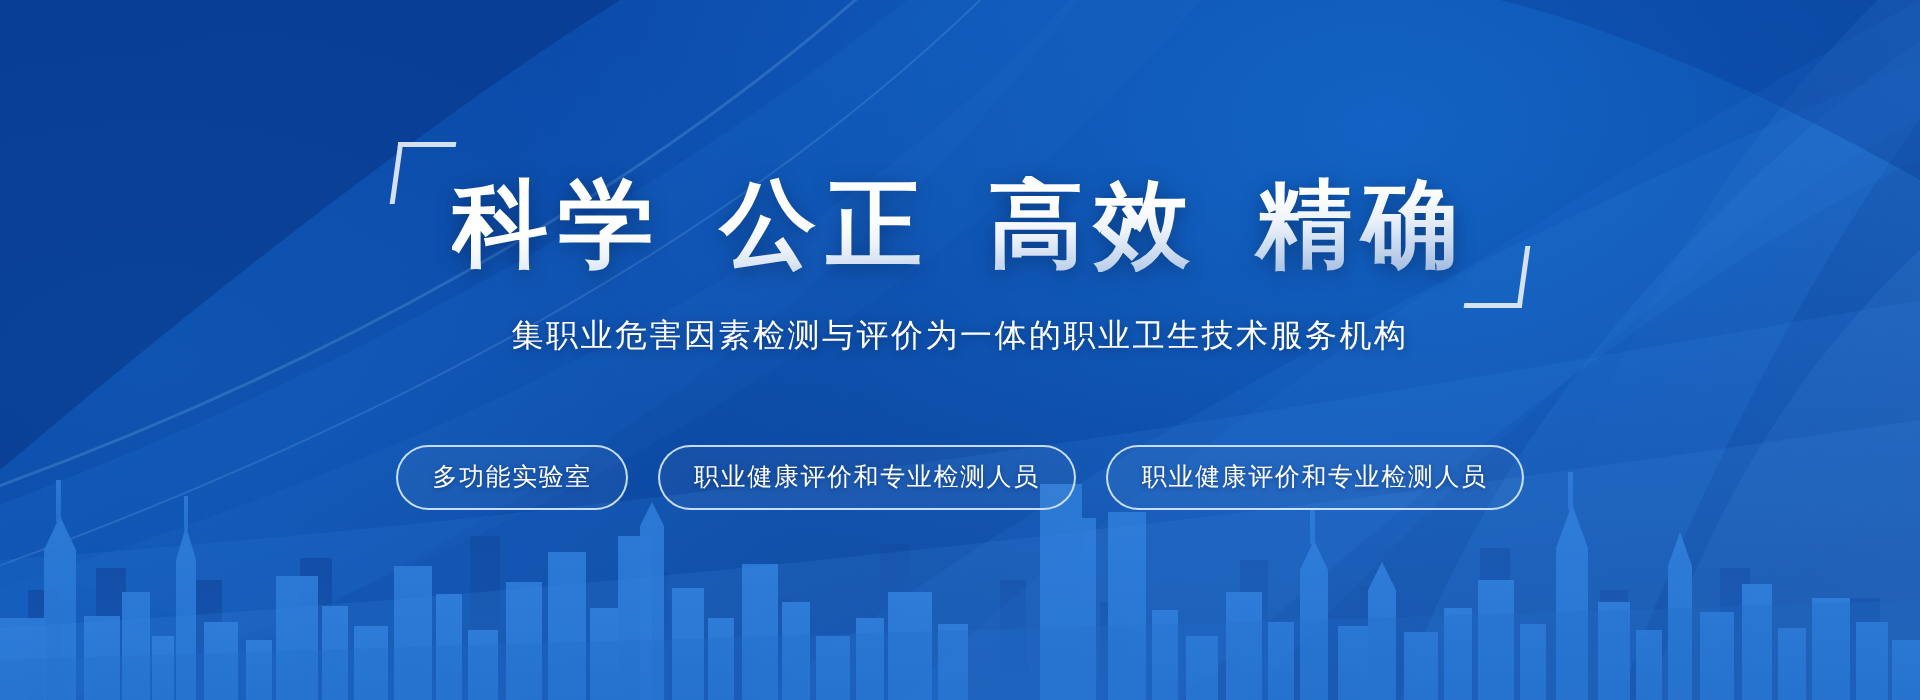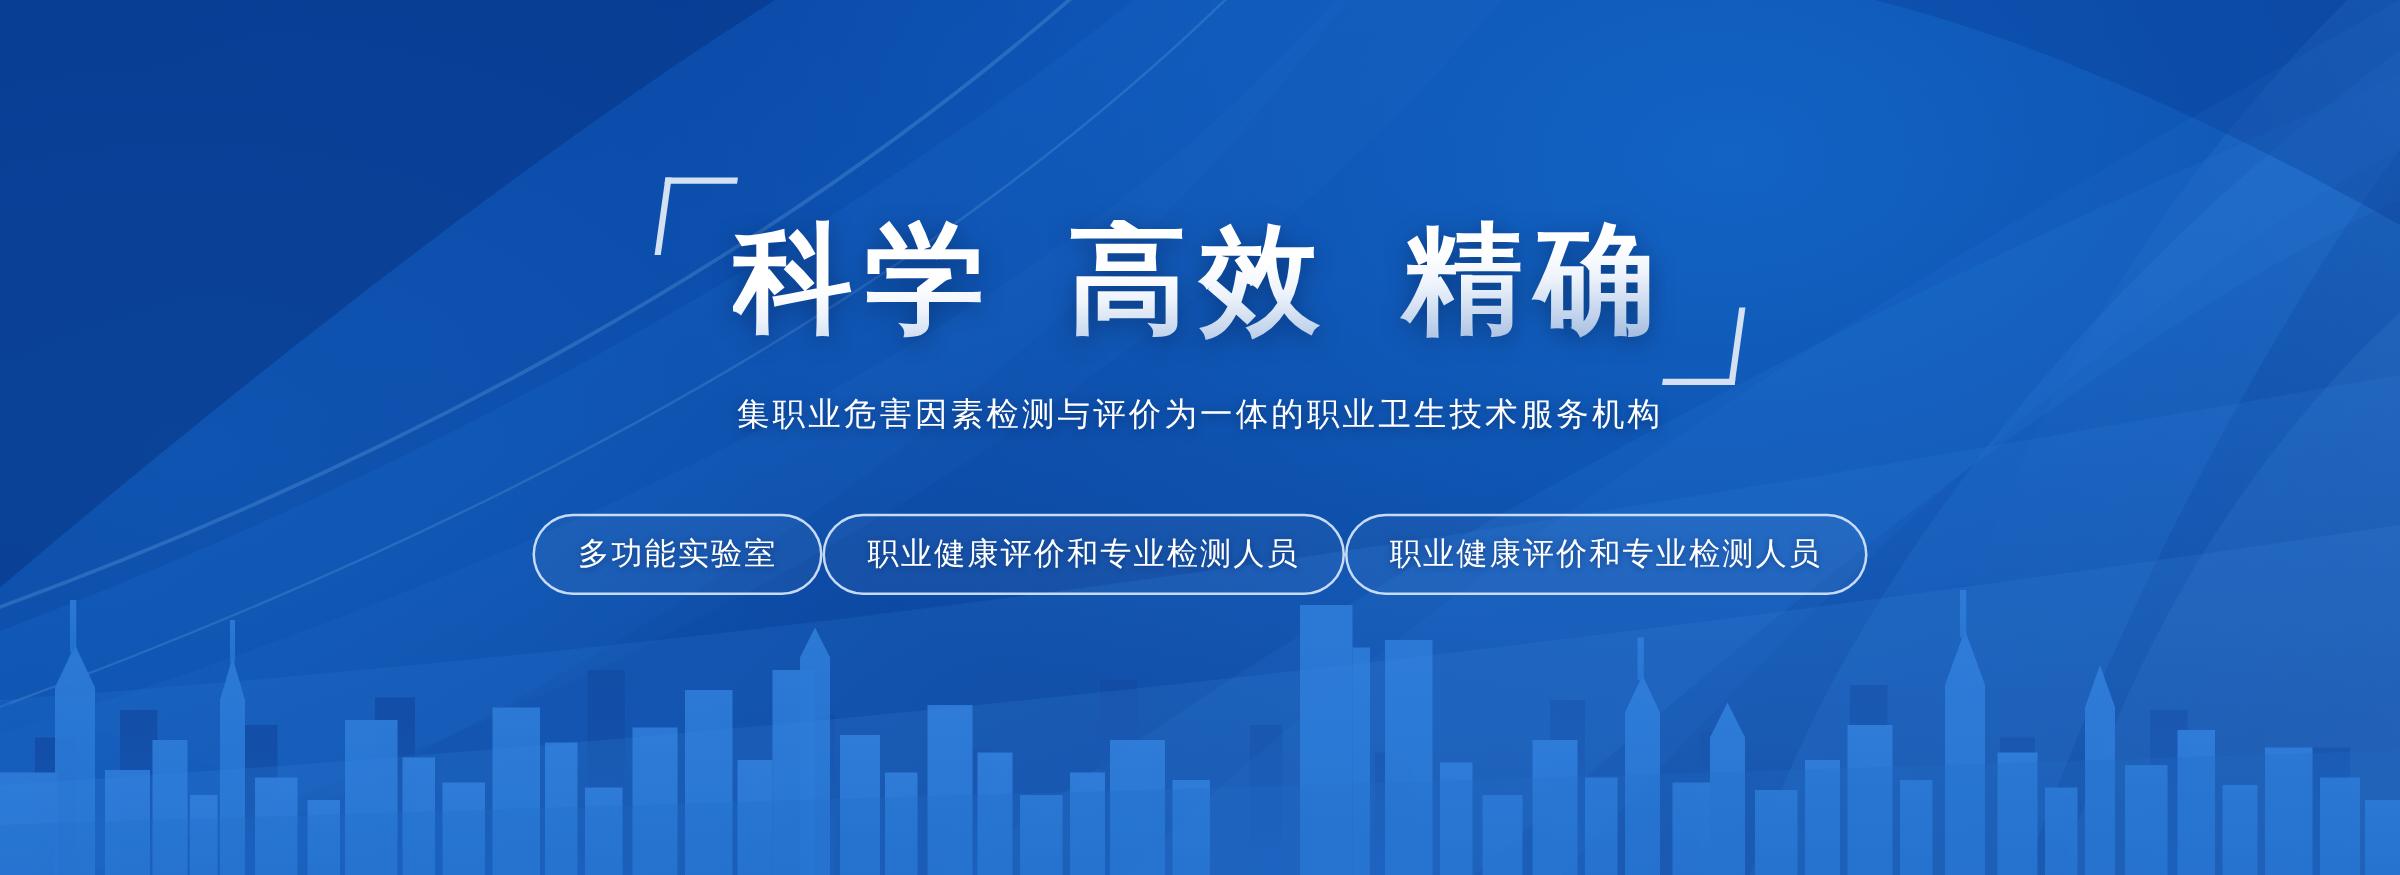--- a/index.html
+++ b/index.html
@@ -93,31 +93,32 @@
   .bracket.br {
     right: 0;
     bottom: -36px;
     border-right: 5px solid #dfe9f7;
     border-bottom: 5px solid #dfe9f7;
     transform: skewX(-8deg);
   }
 
   .subtitle {
     margin-top: 42px;
-    font-size: 26px;
+    font-size: 32px;
     font-weight: 500;
     letter-spacing: 2.5px;
     color: #ffffff;
     white-space: nowrap;
     text-shadow: 0 2px 8px rgba(4, 26, 70, 0.5);
   }
 
   .pills {
-    margin-top: 62px;
+    margin-top: 87px;
     display: flex;
+    gap: 30px;
     align-items: flex-end;
   }
   .pill {
     border: 2px solid rgba(215, 231, 252, 0.92);
     border-radius: 999px;
     color: #ffffff;
     font-size: 25px;
     letter-spacing: 1.6px;
     padding: 13px 34px 15px;
     white-space: nowrap;
@@ -280,20 +281,21 @@
       <path d="M1920,0 C1560,200 1180,430 900,700 L1250,700 C1500,420 1760,200 1920,120 Z" fill="#2e84e2" opacity="0.10"></path>
     </svg>
   </div>
 
   <div class="content">
 
     <div class="headline-wrap">
       <span class="bracket tl"></span>
       <div class="headline">
         <span>科学</span>
+        <span>公正</span>
         <span>高效</span>
         <span>精确</span>
       </div>
       <span class="bracket br"></span>
     </div>
 
     <div class="subtitle">集职业危害因素检测与评价为一体的职业卫生技术服务机构</div>
 
     <div class="pills">
       <div class="pill">多功能实验室</div>

